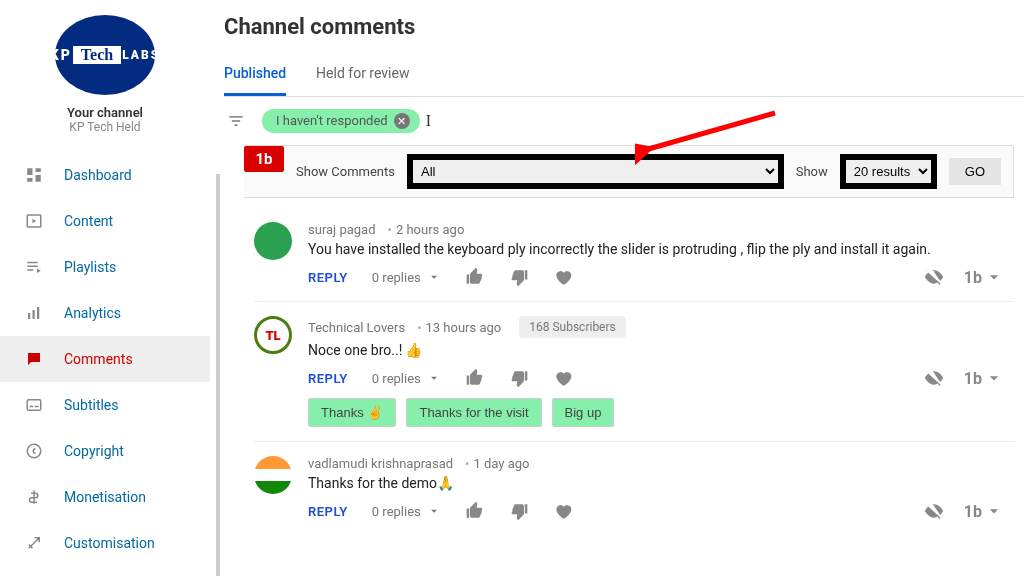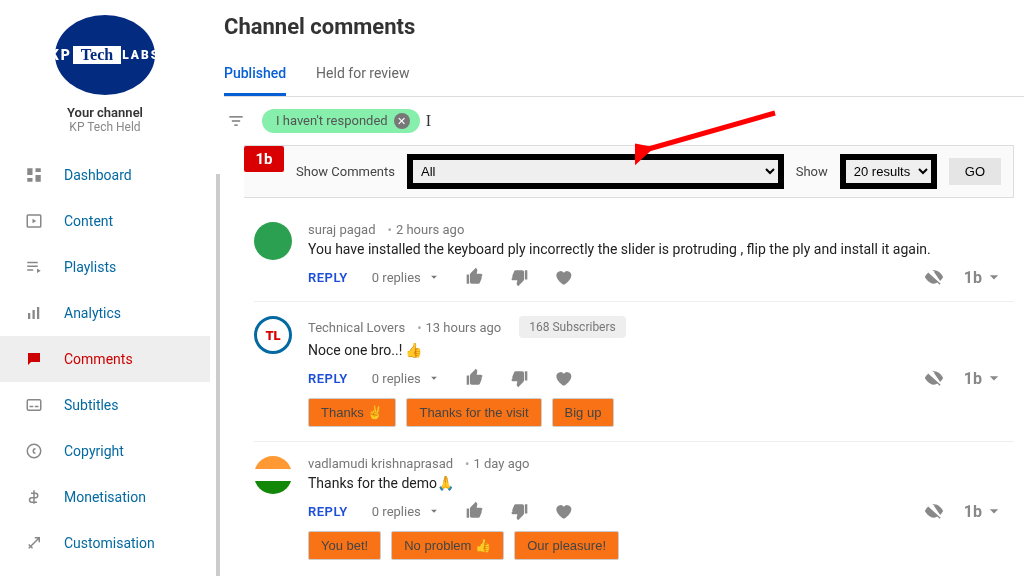--- a/index.html
+++ b/index.html
@@ -40,21 +40,21 @@
 .chead .dot::before { content:"•"; margin:0 4px; color:#aaa; }
 .subs-badge { background:#eee; color:#777; font-size:12px; padding:4px 10px; border-radius:4px; margin-left:10px; }
 .ctext { font-size:14px; color:#222; margin-bottom:10px; }
 .cactions { display:flex; align-items:center; gap:24px; }
 .reply-btn { font-size:13px; font-weight:600; color:#1d4ed8; letter-spacing:0.5px; cursor:pointer; }
 .replies { font-size:13px; color:#777; display:flex; align-items:center; gap:6px; cursor:pointer; }
 .iconbtn { color:#888; cursor:pointer; display:inline-flex; }
 .iconbtn svg { width:20px; height:20px; }
 .rightacts { margin-left:auto; display:flex; gap:20px; align-items:center; padding-right:10px; }
 .quick-row { display:flex; gap:10px; margin-top:10px; }
-.quick { border:1px solid #ccc; background:#f97316; padding:6px 12px; font-size:13px; color:#444; border-radius:2px; cursor:pointer; }
+.quick { border:1px solid #ccc; background:#86efac; padding:6px 12px; font-size:13px; color:#444; border-radius:2px; cursor:pointer; }
 .arrow { position:absolute; left:425px; top:108px; pointer-events:none; }
 </style>
 </head>
 <body>
 
 <div class="app">
   <div class="sidebar">
     <div class="channel-logo">
       <div class="l1">KP</div>
       <div class="l2">Tech</div>
@@ -230,21 +230,21 @@
                 </span>
             <span class="iconbtn" style="font-weight:bold;color:#888;display:flex;align-items:center;gap:2px;">1b<svg width="14" height="14" viewBox="0 0 24 24" fill="currentColor">
                     <path d="M7 10l5 5 5-5z"></path>
                   </svg></span>
           </div>
         </div>
 
       </div>
     </div>
     <div class="comment">
-      <div class="avatar" style="background:#fff;border:3px solid #0369a1;display:flex;align-items:center;justify-content:center;color:#d80000;font-weight:900;font-size:13px;">TL</div>
+      <div class="avatar" style="background:#fff;border:3px solid #4d7c0f;display:flex;align-items:center;justify-content:center;color:#d80000;font-weight:900;font-size:13px;">TL</div>
       <div class="cbody">
         <div class="chead">
           <span>Technical Lovers</span>
           <span class="dot">13 hours ago</span>
           <span class="subs-badge">168 Subscribers</span>
         </div>
         <div class="ctext">Noce one bro..! 👍</div>
         <div class="cactions">
           <span class="reply-btn">REPLY</span>
           <span class="replies">0 replies <svg width="14" height="14" viewBox="0 0 24 24" fill="currentColor">
@@ -316,22 +316,17 @@
             <span class="iconbtn">
                   <svg viewBox="0 0 24 24" fill="currentColor">
                     <path d="M2 4l18 16-1.3 1.4L16 18.7A10 10 0 0112 20C5 20 1 12 1 12a18 18 0 014.2-5.3L.7 2.6 2 4zm10 2a6 6 0 015.7 4.2l-8-7A10 10 0 0112 4c7 0 11 8 11 8a18 18 0 01-3.6 4.7"></path>
                   </svg>
                 </span>
             <span class="iconbtn" style="font-weight:bold;color:#888;display:flex;align-items:center;gap:2px;">1b<svg width="14" height="14" viewBox="0 0 24 24" fill="currentColor">
                     <path d="M7 10l5 5 5-5z"></path>
                   </svg></span>
           </div>
         </div>
-        <div class="quick-row">
-              <button class="quick">You bet!</button>
-              <button class="quick">No problem 👍</button>
-              <button class="quick">Our pleasure!</button>
-            </div>
       </div>
     </div>
       </div>
   </div>
 </div>
 
 </body></html>

